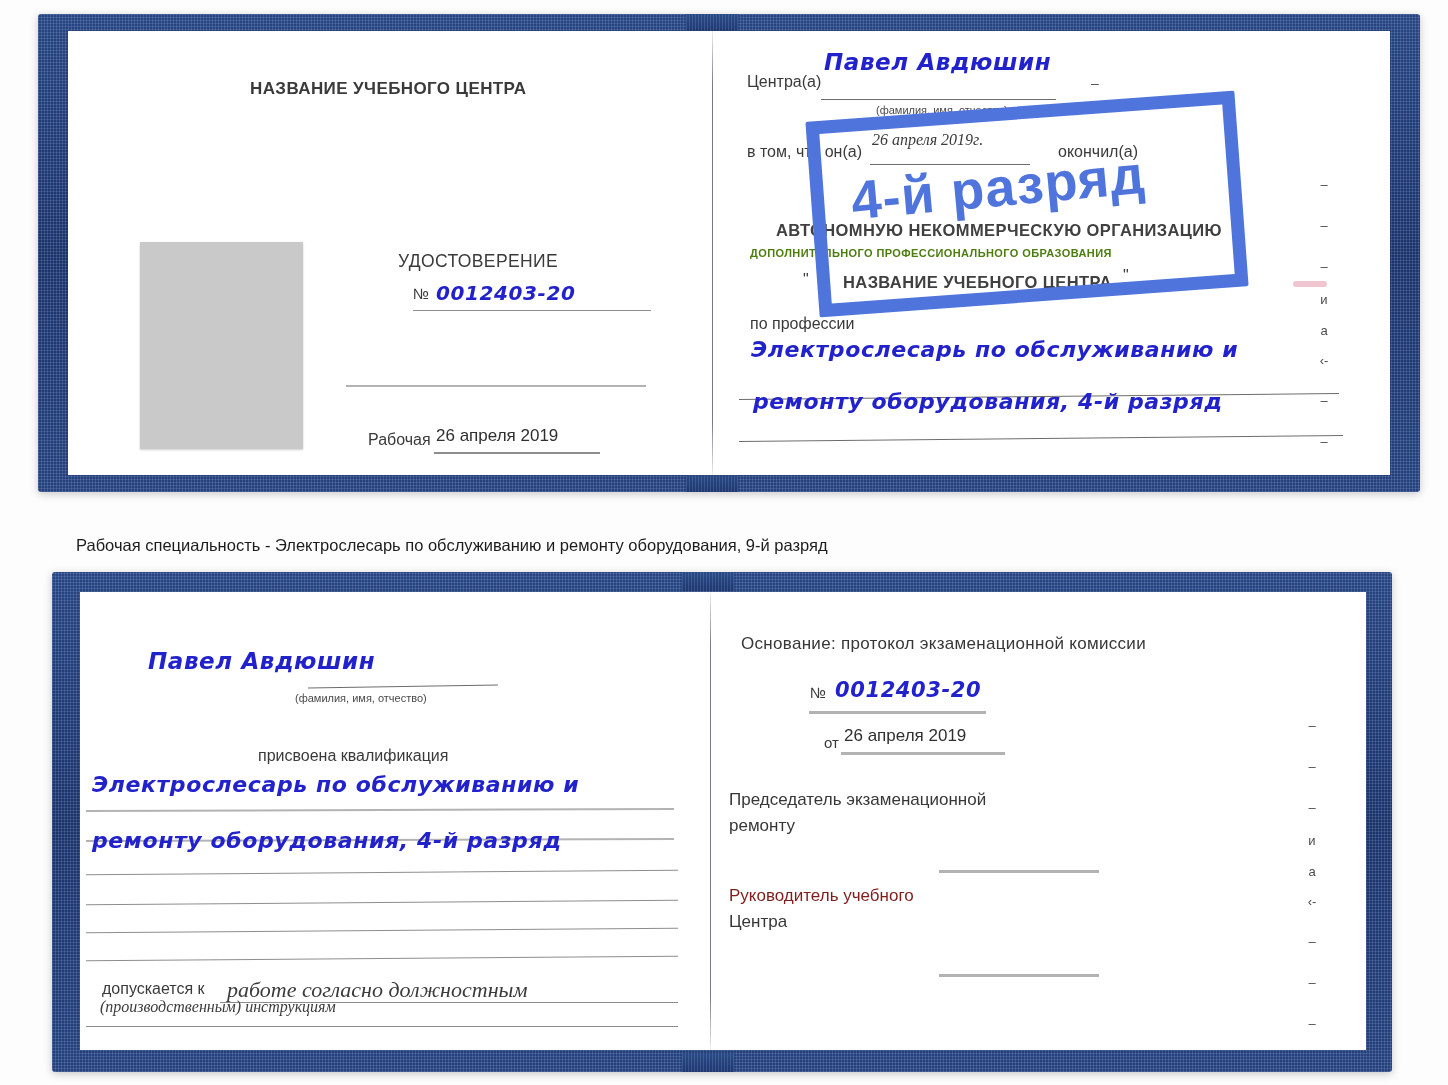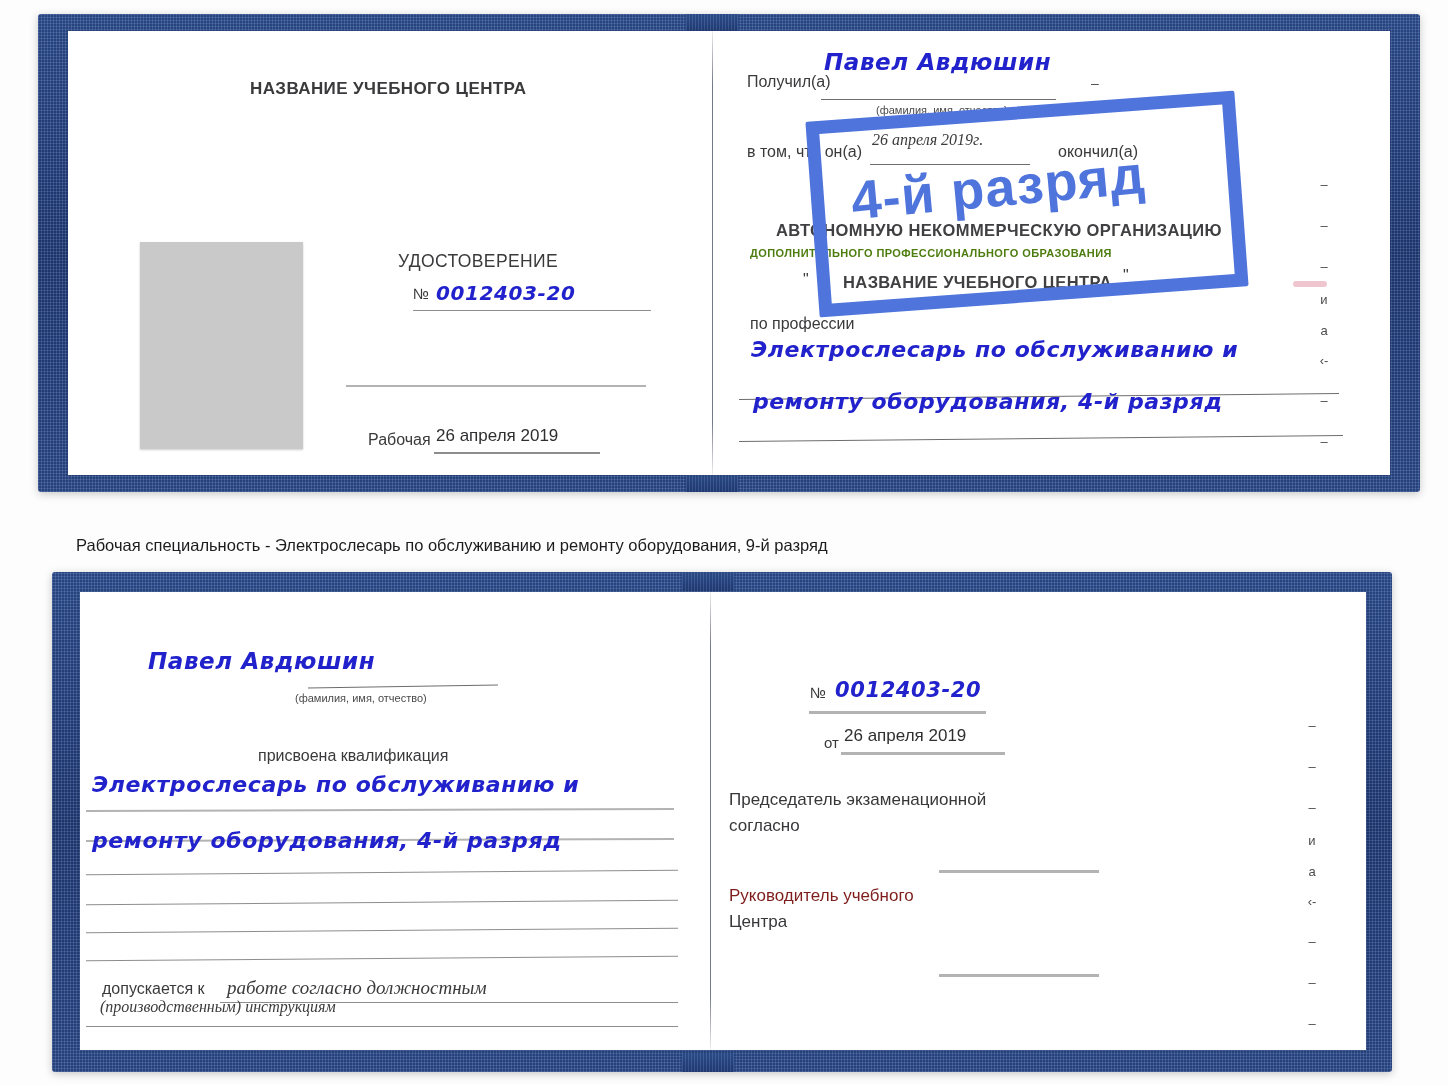--- a/index.html
+++ b/index.html
@@ -110,21 +110,21 @@
       <div class="rule" style="left:345px;top:279px;width:238px;"></div>
 
       <div class="rule lt" style="left:278px;top:354px;width:300px;height:2px;"></div>
 
       <div class="t" style="left:300px;top:400px;font-size:16px;">Рабочая</div>
       <div class="t" style="left:368px;top:395px;font-size:17px;color:#2f2f31;">26 апреля 2019</div>
       <div class="rule" style="left:366px;top:421px;width:166px;height:2px;"></div>
     </div>
 
     <div class="page" style="left:645px;right:0;">
-      <div class="t" style="left:34px;top:42px;font-size:16px;">Получил(а)</div>
+      <div class="t" style="left:34px;top:42px;font-size:16px;">Центра(а)</div>
       <div class="t hand" style="left:111px;top:18px;font-size:23px;">Павел Авдюшин</div>
       <div class="rule dk" style="left:108px;top:68px;width:235px;"></div>
       <div class="t small" style="left:163px;top:73px;">(фамилия, имя, отчество)</div>
       <div class="t" style="left:378px;top:44px;font-size:14px;color:#555;">–</div>
 
       <div class="t" style="left:34px;top:112px;font-size:16px;">в том, что он(а)</div>
       <div class="t ital" style="left:159px;top:100px;font-size:16px;">26 апреля 2019г.</div>
       <div class="rule dk" style="left:157px;top:133px;width:160px;"></div>
       <div class="t" style="left:345px;top:112px;font-size:16px;">окончил(а)</div>
 
@@ -183,38 +183,39 @@
       <div class="rule lt" style="left:6px;top:217px;width:588px;height:2px;transform:rotate(-.2deg);"></div>
       <div class="rule lt" style="left:6px;top:247px;width:588px;height:2px;transform:rotate(-.2deg);"></div>
       <div class="t hand" style="left:12px;top:236px;font-size:22px;">ремонту оборудования, 4-й разряд</div>
 
       <div class="rule" style="left:6px;top:280px;width:592px;transform:rotate(-.45deg);"></div>
       <div class="rule" style="left:6px;top:310px;width:592px;transform:rotate(-.45deg);"></div>
       <div class="rule" style="left:6px;top:338px;width:592px;transform:rotate(-.45deg);"></div>
       <div class="rule" style="left:6px;top:366px;width:592px;transform:rotate(-.45deg);"></div>
 
       <div class="t" style="left:22px;top:388px;font-size:16px;">допускается к</div>
-      <div class="t ital" style="left:147px;top:385px;font-size:19px;">работе согласно должностным</div>
+      <div class="t ital" style="left:147px;top:385px;font-size:22px;">работе согласно должностным</div>
       <div class="rule" style="left:140px;top:410px;width:458px;"></div>
       <div class="t ital" style="left:20px;top:406px;font-size:16px;">(производственным) инструкциям</div>
       <div class="rule" style="left:6px;top:434px;width:592px;"></div>
     </div>
 
     <div class="page" style="left:631px;right:0;">
+      <div class="t" style="left:30px;top:42px;font-size:17px;letter-spacing:.3px;color:#37373a;">Основание: протокол экзаменационной комиссии</div>
 
       <div class="t" style="left:99px;top:92px;font-size:15px;">№</div>
       <div class="t hand" style="left:124px;top:86px;font-size:21px;">0012403-20</div>
       <div class="rule lt" style="left:98px;top:119px;width:177px;height:3px;"></div>
 
       <div class="t" style="left:113px;top:142px;font-size:15px;">от</div>
       <div class="t" style="left:133px;top:134px;font-size:17px;color:#2f2f31;">26 апреля 2019</div>
       <div class="rule lt" style="left:130px;top:160px;width:164px;height:3px;"></div>
 
       <div class="t" style="left:18px;top:198px;font-size:17px;color:#37373a;">Председатель экзаменационной</div>
-      <div class="t" style="left:18px;top:224px;font-size:17px;color:#37373a;">согласно</div>
+      <div class="t" style="left:18px;top:224px;font-size:17px;color:#37373a;">ремонту</div>
       <div class="rule lt" style="left:228px;top:278px;width:160px;height:3px;"></div>
 
       <div class="t" style="left:18px;top:294px;font-size:17px;color:#7f1d1d;">Руководитель учебного</div>
       <div class="t" style="left:18px;top:320px;font-size:17px;color:#37373a;">Центра</div>
       <div class="rule lt" style="left:228px;top:382px;width:160px;height:3px;"></div>
 
       <div style="position:absolute;left:592px;top:126px;">
         <div class="frag" style="position:relative;top:0;">–</div>
         <div class="frag" style="position:relative;top:26px;">–</div>
         <div class="frag" style="position:relative;top:52px;">–</div>

